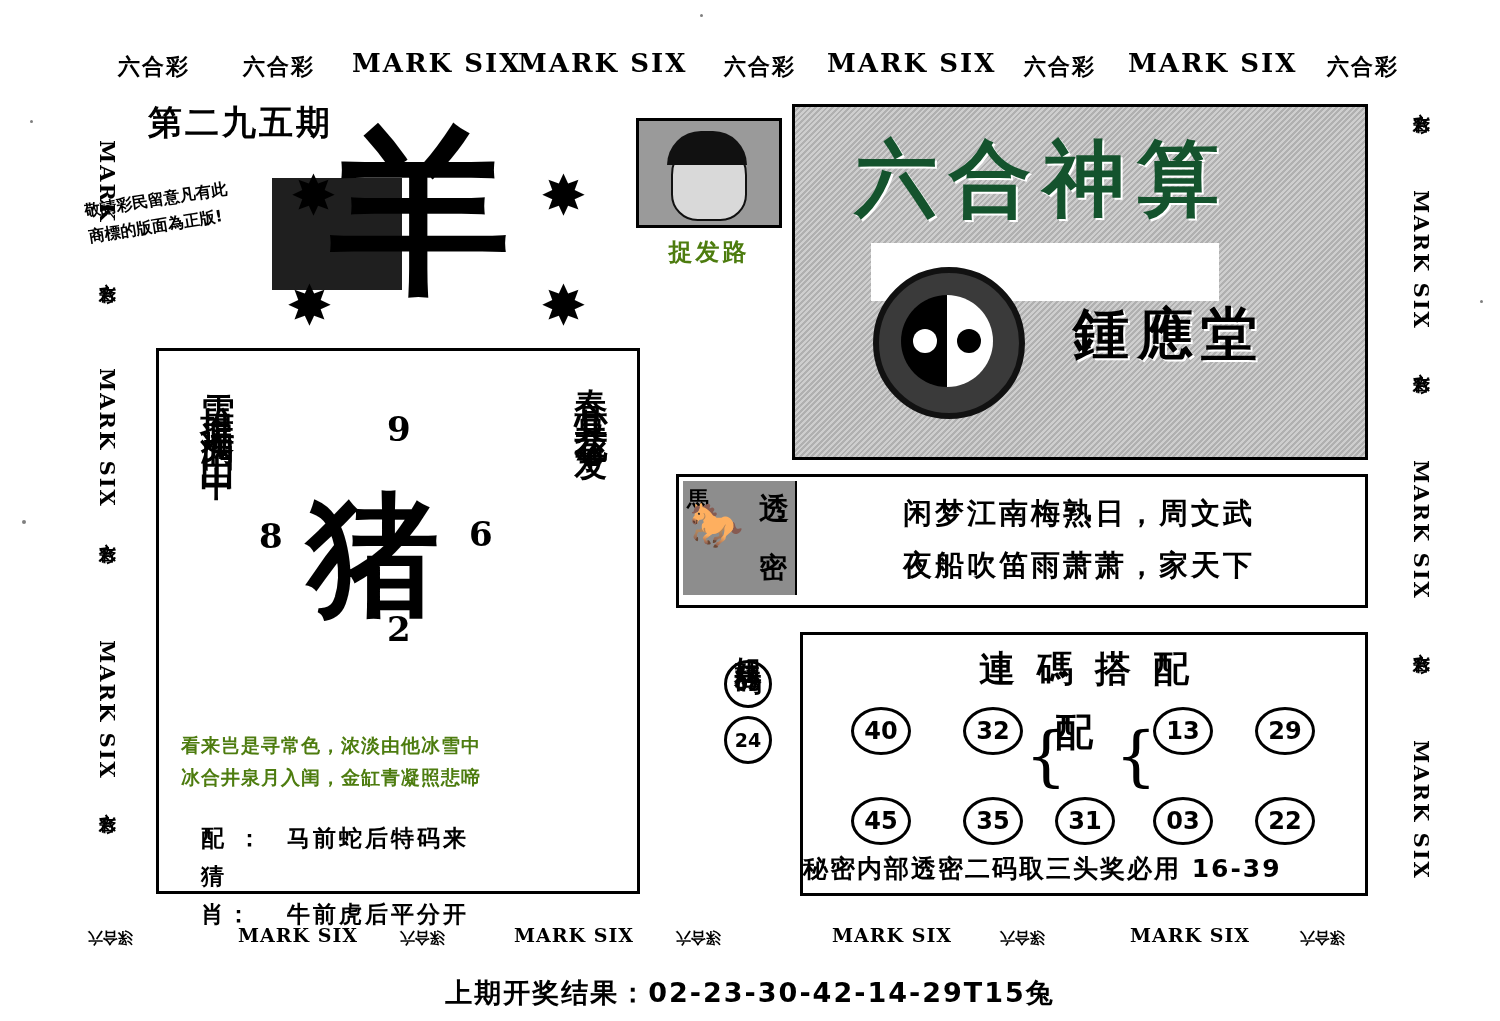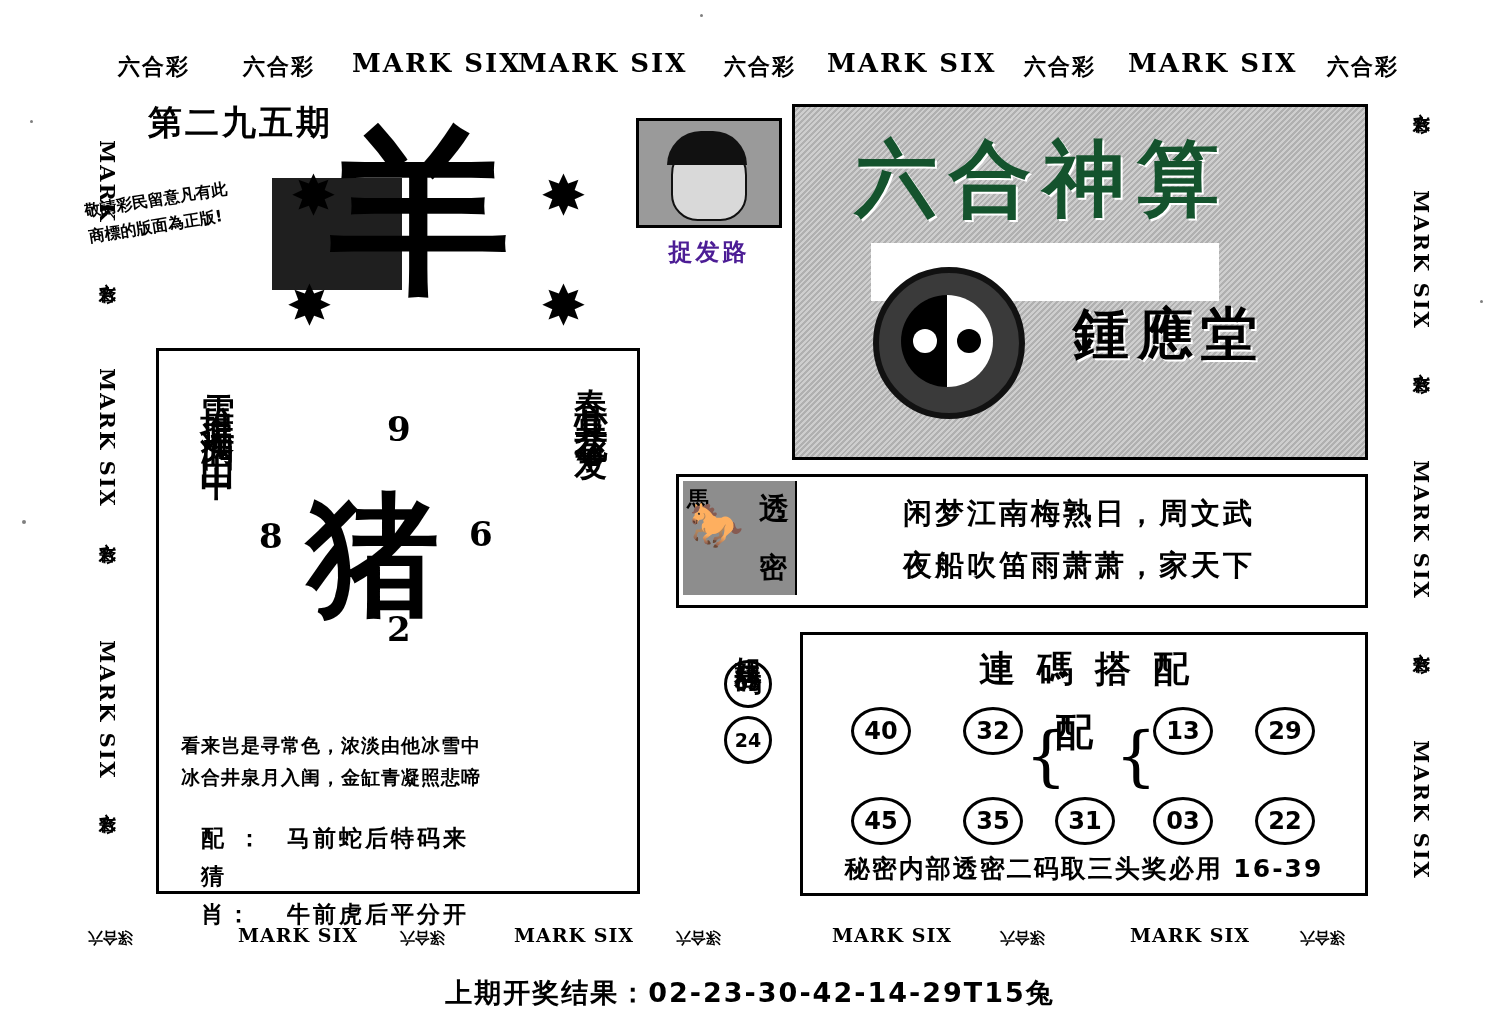--- a/index.html
+++ b/index.html
@@ -161,21 +161,21 @@
   .photo-caption {
     position: absolute;
     left: 650px;
     top: 236px;
     width: 118px;
     text-align: center;
     font-family: "DejaVu Sans", sans-serif;
     font-weight: bold;
     font-size: 24px;
     letter-spacing: 3px;
-    color: #4c1d95;
+    color: #4d7c0f;
   }
 
   
   .masthead {
     position: absolute;
     left: 792px;
     top: 104px;
     width: 570px;
     height: 350px;
     border: 3px solid #000;
@@ -391,21 +391,21 @@
   .panel-verse {
     position: absolute;
     left: 22px;
     top: 378px;
     width: 440px;
     font-family: "DejaVu Sans", sans-serif;
     font-weight: bold;
     font-size: 19px;
     line-height: 32px;
     letter-spacing: 1px;
-    color: #000000;
+    color: #4d7c0f;
   }
   .panel-guess {
     position: absolute;
     left: 42px;
     top: 468px;
     width: 420px;
     font-family: "DejaVu Serif", serif;
     font-weight: bold;
     font-size: 23px;
     line-height: 38px;
@@ -493,21 +493,21 @@
     position: absolute;
     font-family: "DejaVu Serif", serif;
     font-size: 66px;
     line-height: 66px;
     color: #000;
   }
   .combo-foot {
     position: absolute;
     left: 0; right: 0;
     bottom: 8px;
-    text-align: center;
+    text-align: left;
     font-family: "DejaVu Sans", sans-serif;
     font-weight: bold;
     font-size: 25px;
     letter-spacing: 2px;
     color: #000;
   }
 
   
   .bottom-strip {
     position: absolute;

